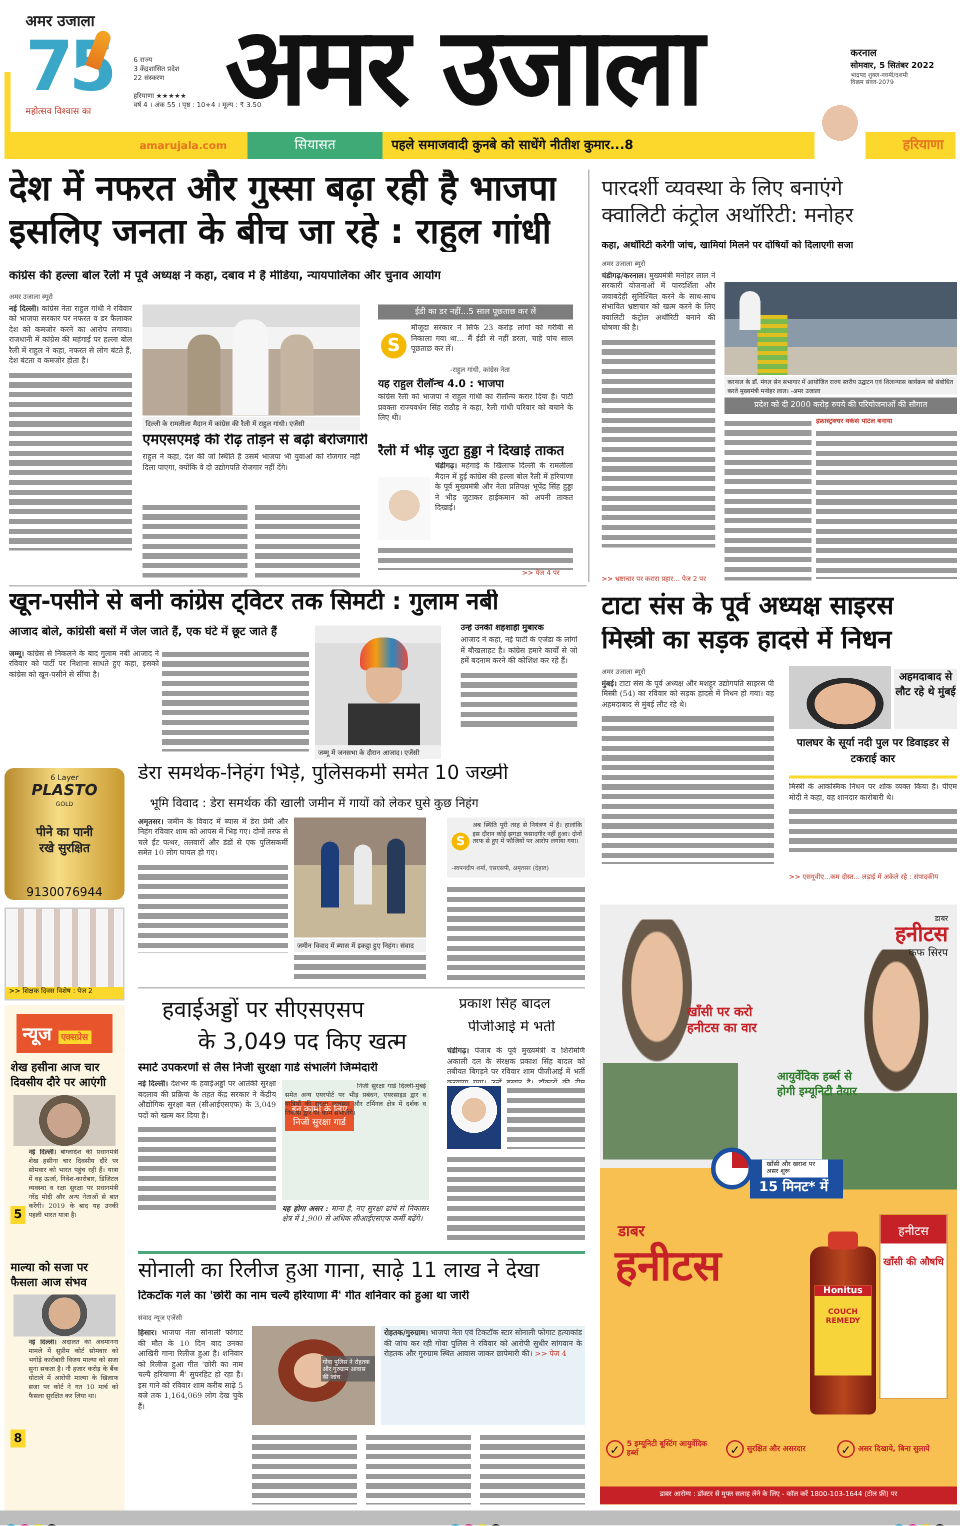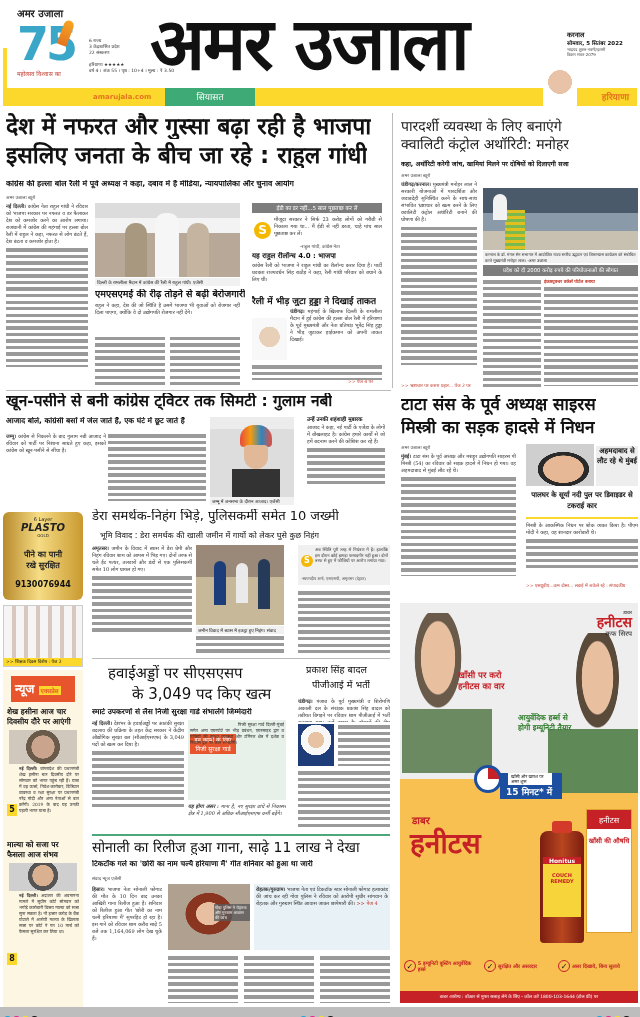--- a/index.html
+++ b/index.html
@@ -50,20 +50,21 @@
 <div class="abs" style="left:567px;top:30px;width:72px;">
   <div style="font-size:6.5px;font-weight:bold;">करनाल</div>
   <div style="font-size:5.5px;font-weight:bold;white-space:nowrap;">सोमवार, 5 सितंबर 2022</div>
   <div style="font-size:4px;color:#444;white-space:nowrap;">भाद्रपद शुक्ल-नवमी/दशमी</div>
   <div style="font-size:4px;color:#444;">विक्रम संवत-2079</div>
 </div>
 
 <div class="abs" id="strip">
   <div class="site">amarujala.com</div>
   <div class="cat">सियासत</div>
+  <div class="ticker">पहले समाजवादी कुनबे को साधेंगे नीतीश कुमार...8</div>
   <div style="position:absolute;left:540px;top:-22px;width:34px;height:40px;background:radial-gradient(circle at 50% 40%,#e9c3a8 0 40%,#fff 41%);border-radius:50% 50% 0 0;"></div>
   <div class="state">हरियाणा</div>
 </div>
 
 <div class="abs head" style="left:6px;top:113px;font-size:23px;font-weight:bold;">देश में नफरत और गुस्सा बढ़ा रही है भाजपा</div>
 <div class="abs head" style="left:6px;top:142px;font-size:23px;font-weight:bold;">इसलिए जनता के बीच जा रहे : राहुल गांधी</div>
 <div class="abs head" style="left:6px;top:180px;font-size:7.8px;">कांग्रेस की हल्ला बोल रैली में पूर्व अध्यक्ष ने कहा, दबाव में हैं मीडिया, न्यायपालिका और चुनाव आयोग</div>
 <div class="abs credit" style="left:6px;top:194px;">अमर उजाला ब्यूरो</div>
 
 <div class="abs body-text" style="left:6px;top:203px;width:82px;height:180px;">
@@ -163,21 +164,21 @@
   <div class="lines" style="height:30px;margin-top:2px;"></div>
 </div>
 <div class="abs" style="left:526px;top:583px;width:112px;font-size:4.5px;color:#c0392b;line-height:6px;">&gt;&gt; एसयूवीए...कम दोस्त... लड़ाई में अकेले रहे : संपादकीय</div>
 
 <div class="abs" style="left:3px;top:512px;width:80px;height:88px;background:linear-gradient(90deg,#b88a2c,#f6dc84 45%,#c9992f);border-radius:6px;overflow:hidden;text-align:center;">
   <div style="font-size:5px;color:#222;margin-top:4px;">6 Layer</div>
   <div style="font-size:10px;font-weight:bold;font-style:italic;color:#222;">PLASTO</div>
   <div style="font-size:4px;color:#222;">GOLD</div>
   <div style="font-size:8px;font-weight:bold;color:#222;margin-top:10px;">पीने का पानी</div>
   <div style="font-size:8px;font-weight:bold;color:#222;">रखे सुरक्षित</div>
-  <div style="font-size:8px;font-weight:bold;color:#111;margin-top:10px;">9130076944</div>
+  <div style="font-size:8px;font-weight:normal;color:#111;margin-top:20px;">9130076944</div>
 </div>
 
 <div class="abs head" style="left:92px;top:509px;font-size:13px;font-weight:normal;">डेरा समर्थक-निहंग भिड़े, पुलिसकर्मी समेत 10 जख्मी</div>
 <div class="abs head" style="left:100px;top:531px;font-size:8px;font-weight:normal;">भूमि विवाद : डेरा समर्थक की खाली जमीन में गायों को लेकर घुसे कुछ निहंग</div>
 <div class="abs body-text" style="left:92px;top:545px;width:100px;height:110px;">
   <b>अमृतसर।</b>
   <span>जमीन के विवाद में ब्यास में डेरा प्रेमी और निहंग रविवार शाम को आपस में भिड़ गए। दोनों तरफ से चले ईंट पत्थर, तलवारों और डंडों से एक पुलिसकर्मी समेत 10 लोग घायल हो गए।</span>
   <div class="lines" style="height:60px;margin-top:2px;"></div>
 </div>
 <div class="abs photo" style="left:196px;top:545px;width:88px;height:80px;background:linear-gradient(180deg,#9a8878 0 40%,#c8b89a 40%);">

